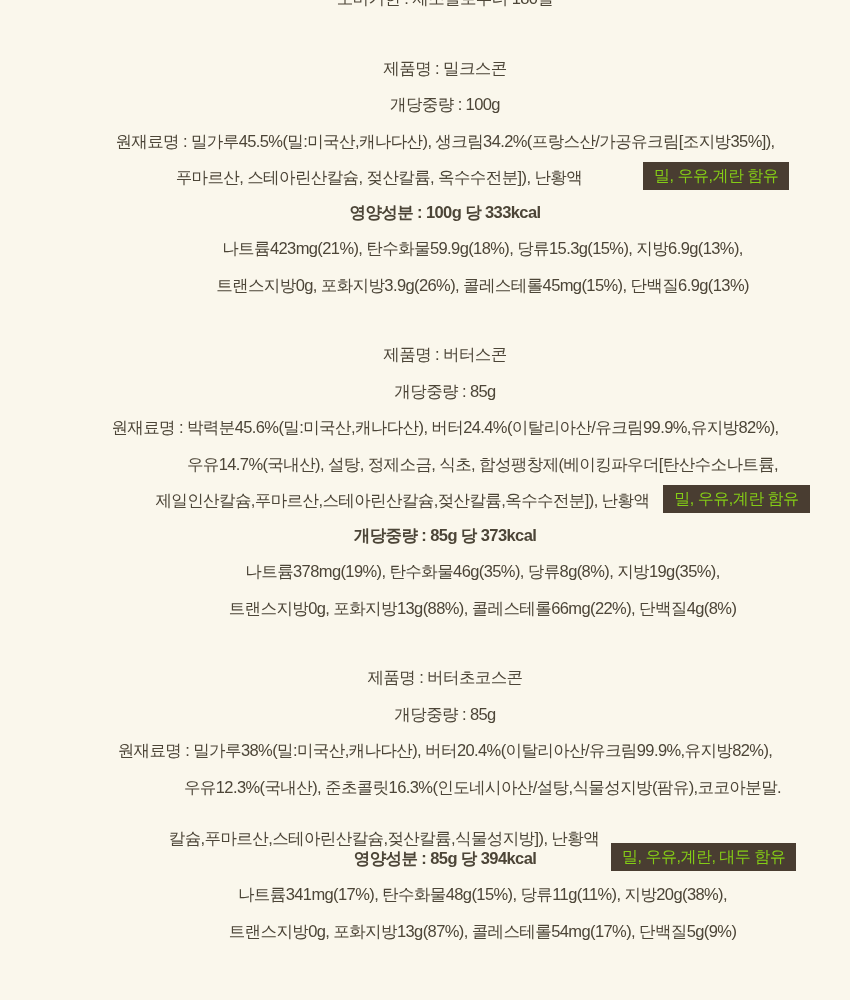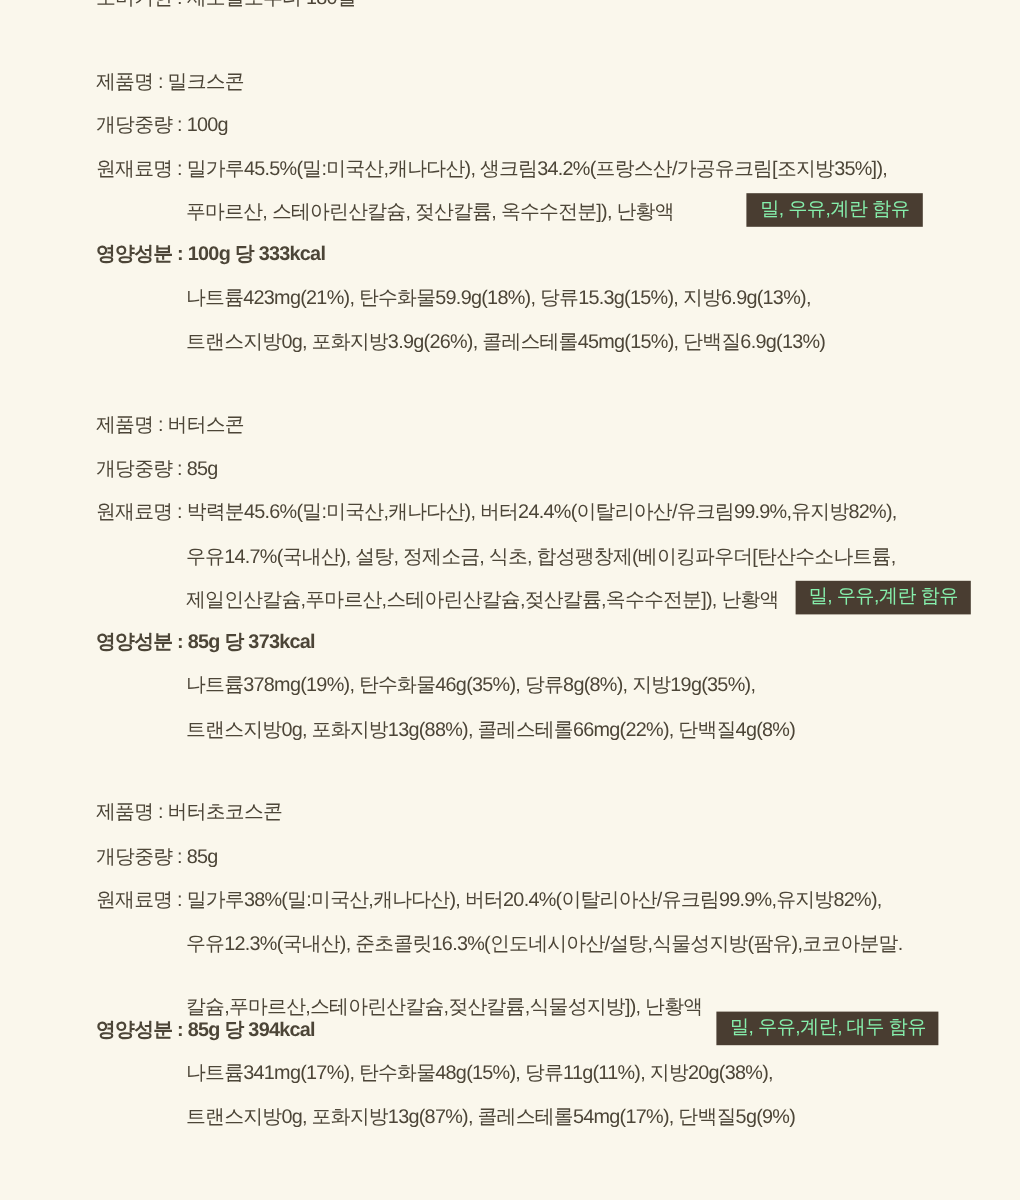--- a/index.html
+++ b/index.html
@@ -14,20 +14,21 @@
     font-family: "Liberation Sans", sans-serif;
     color: #4c4537;
   }
   .page {
     width: 850px;
     height: 1000px;
     overflow: hidden;
     padding-left: 80px;
     padding-right: 40px;
     box-sizing: border-box;
+    text-align: center;
   }
   .line {
     height: 36.5px;
     line-height: 36.5px;
     font-size: 16.5px;
     letter-spacing: -0.6px;
     white-space: nowrap;
   }
   .clip-top {
     margin-top: -20px;
@@ -38,21 +39,21 @@
   .name-line {
     margin-top: 33px;
   }
   .nut-first {
     margin-top: -2px;
     font-weight: bold;
   }
   .badge {
     display: inline-block;
     background: #493d31;
-    color: #86efac;
+    color: #84cc16;
     font-size: 16px;
     letter-spacing: -0.5px;
     line-height: 22px;
     padding: 3px 11px;
     vertical-align: middle;
     position: relative;
     top: -3px;
   }
   .badge-m1 { margin-left: 57px; }
   .badge-m2 { margin-left: 10px; }
@@ -103,21 +104,21 @@
       <span>원재료명 : 박력분45.6%(밀:미국산,캐나다산), 버터24.4%(이탈리아산/유크림99.9%,유지방82%),</span>
     </div>
     <div class="line indent">
       <span>우유14.7%(국내산), 설탕, 정제소금, 식초, 합성팽창제(베이킹파우더[탄산수소나트륨,</span>
     </div>
     <div class="line indent">
       <span>제일인산칼슘,푸마르산,스테아린산칼슘,젖산칼륨,옥수수전분]), 난황액</span>
       <span class="badge badge-m2">밀, 우유,계란 함유</span>
     </div>
     <div class="line nut-first">
-      <span>영양성분 : 85g 당 373kcal</span>
+      <span>개당중량 : 85g 당 373kcal</span>
     </div>
     <div class="line indent">
       <span>나트륨378mg(19%), 탄수화물46g(35%), 당류8g(8%), 지방19g(35%),</span>
     </div>
     <div class="line indent">
       <span>트랜스지방0g, 포화지방13g(88%), 콜레스테롤66mg(22%), 단백질4g(8%)</span>
     </div>
   </div>
 
   <div class="product">

